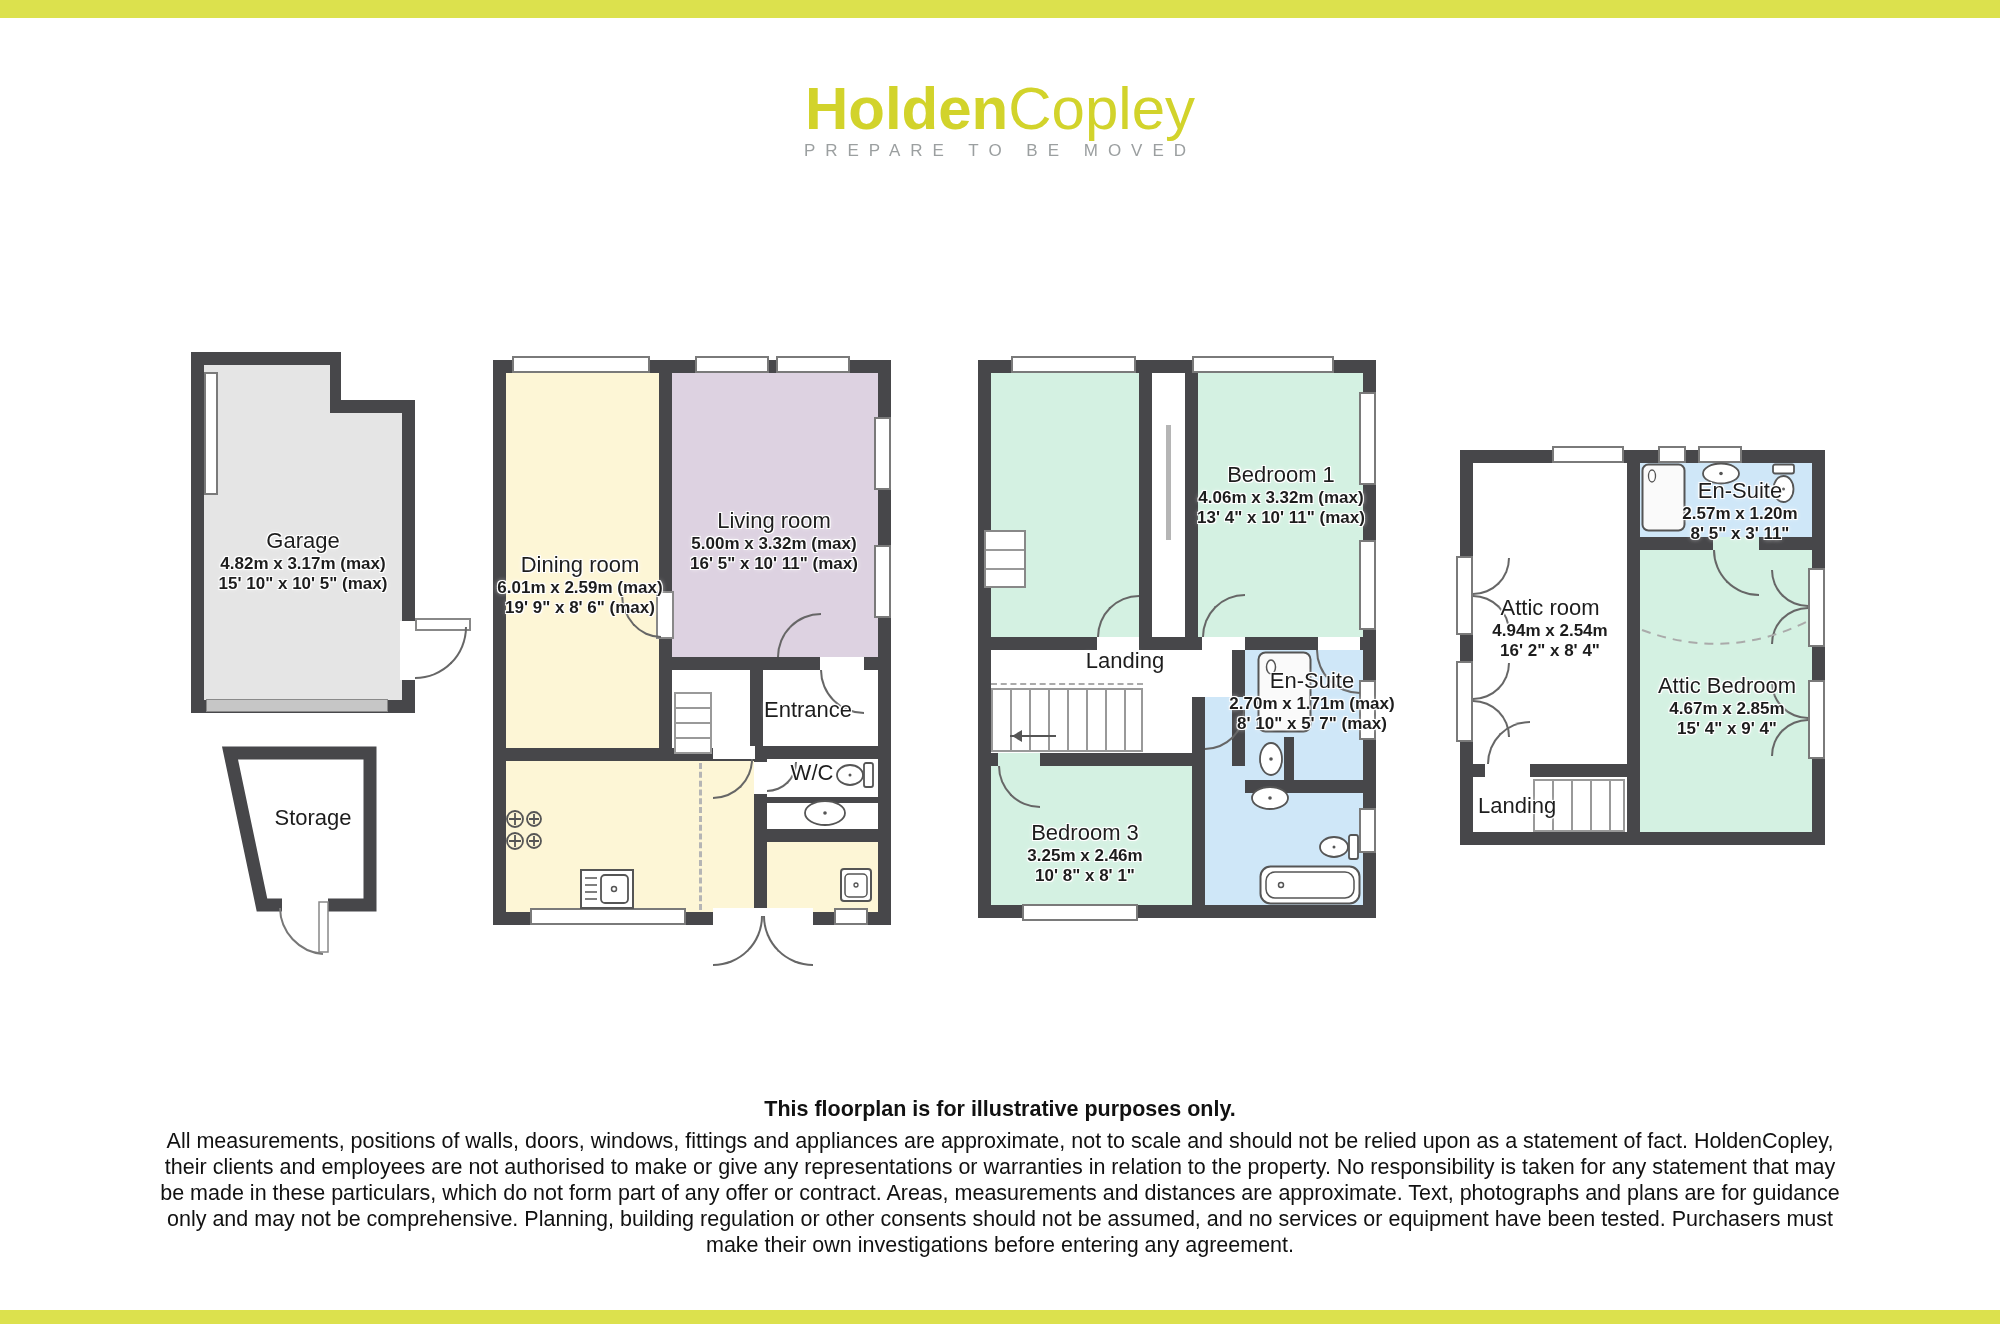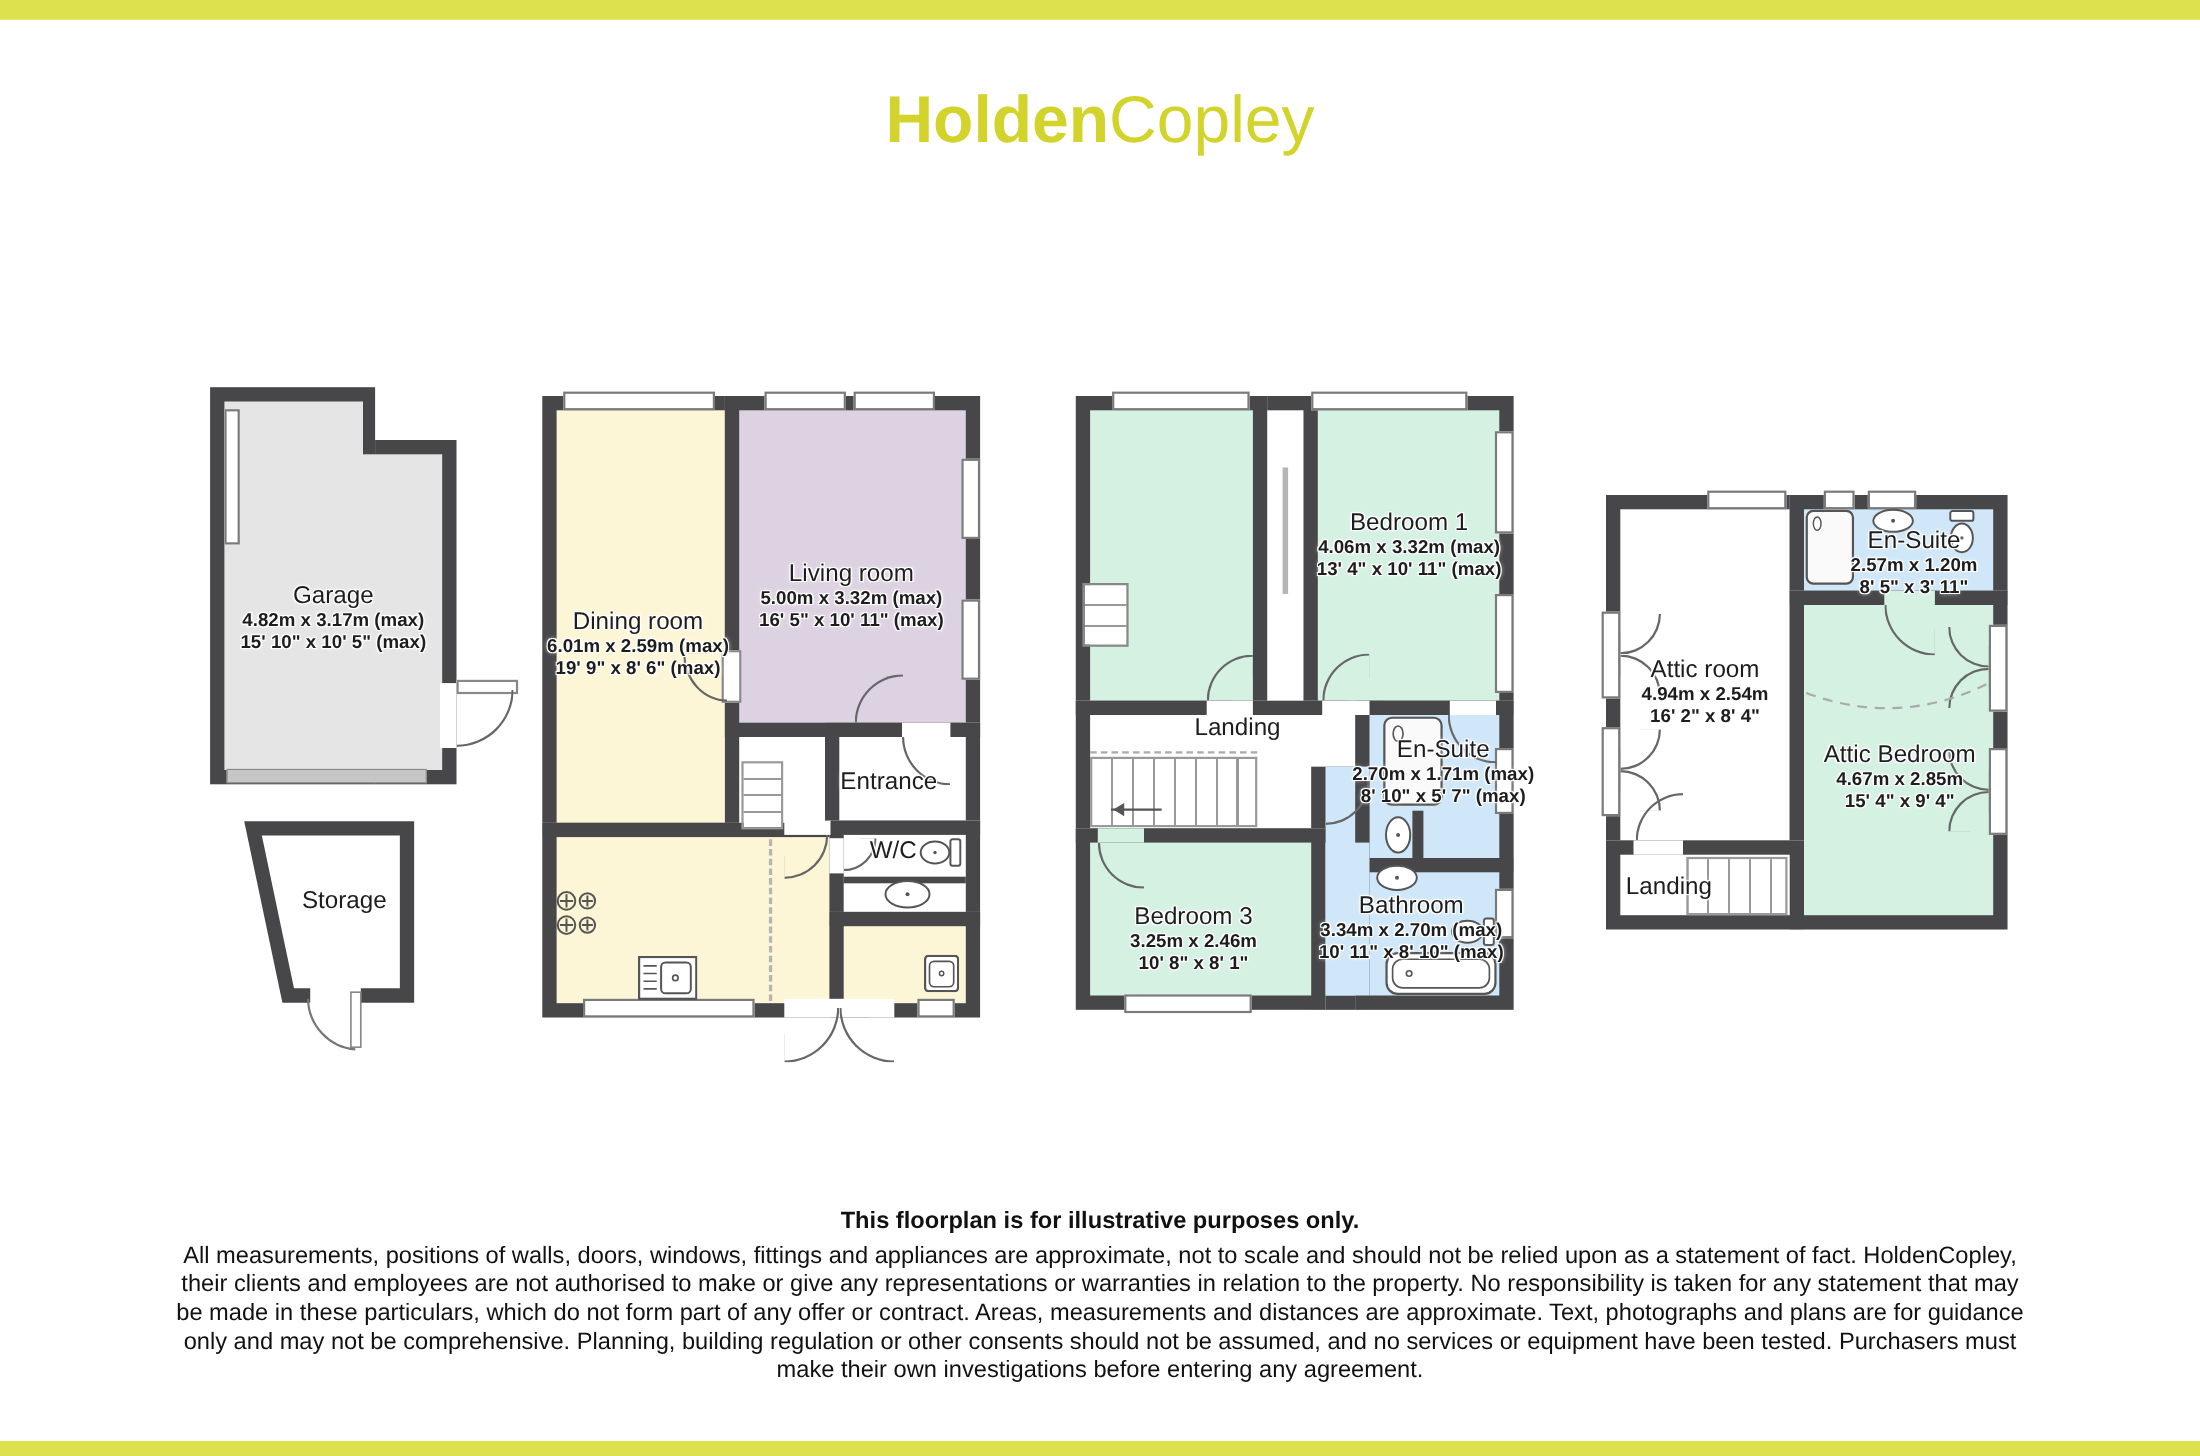--- a/index.html
+++ b/index.html
@@ -39,20 +39,21 @@
   svg{display:block;}
 </style>
 </head>
 <body>
 
 <div class="page">
 
   <div class="bar" style="top:0;height:18px;"></div>
 
   <div class="logo"><span class="b">Holden</span><span>Copley</span></div>
+  <div class="tagline">PREPARE TO BE MOVED</div>
 
   <div class="plan">
     <div class="gwall" style="left:191px;top:352px;width:150px;height:361px;"></div>
     <div class="gwall" style="left:341px;top:400px;width:74px;height:313px;"></div>
     <div class="gfloor" style="left:204px;top:365px;width:126px;height:335px;"></div>
     <div class="gfloor" style="left:326px;top:413px;width:76px;height:287px;"></div>
     <div class="win" style="left:204px;top:372px;width:14px;height:123px;"></div>
     <div class="gap" style="left:400px;top:621px;width:15px;height:59px;"></div>
     <div class="gap" style="left:415px;top:618px;width:52px;height:9px;border:2px solid #888;"></div>
     <div class="arc br" style="left:415px;top:627px;width:52px;height:52px;"></div>
@@ -232,25 +233,20 @@
     <div class="lbl" style="left:1312px;top:668px;">
       <div class="rname">En-Suite</div>
       <div class="rdim">2.70m x 1.71m (max)</div>
       <div class="rdim">8' 10" x 5' 7" (max)</div>
     </div>
     <div class="lbl" style="left:1085px;top:820px;">
       <div class="rname">Bedroom 3</div>
       <div class="rdim">3.25m x 2.46m</div>
       <div class="rdim">10' 8" x 8' 1"</div>
     </div>
-    <div class="lbl" style="left:1283px;top:810px;">
-      <div class="rname">Bathroom</div>
-      <div class="rdim">3.34m x 2.70m (max)</div>
-      <div class="rdim">10' 11" x 8' 10" (max)</div>
-    </div>
   </div>
 
   <div class="plan">
     <div class="room c-white" style="left:1460px;top:450px;width:180px;height:327px;"></div>
     <div class="room c-blue" style="left:1627px;top:450px;width:198px;height:100px;"></div>
     <div class="room c-green" style="left:1627px;top:537px;width:198px;height:308px;"></div>
     <div class="room c-white" style="left:1460px;top:764px;width:180px;height:81px;"></div>
 
     <div class="win" style="left:1552px;top:446px;width:72px;height:17px;"></div>
     <div class="win" style="left:1658px;top:446px;width:28px;height:17px;"></div>

